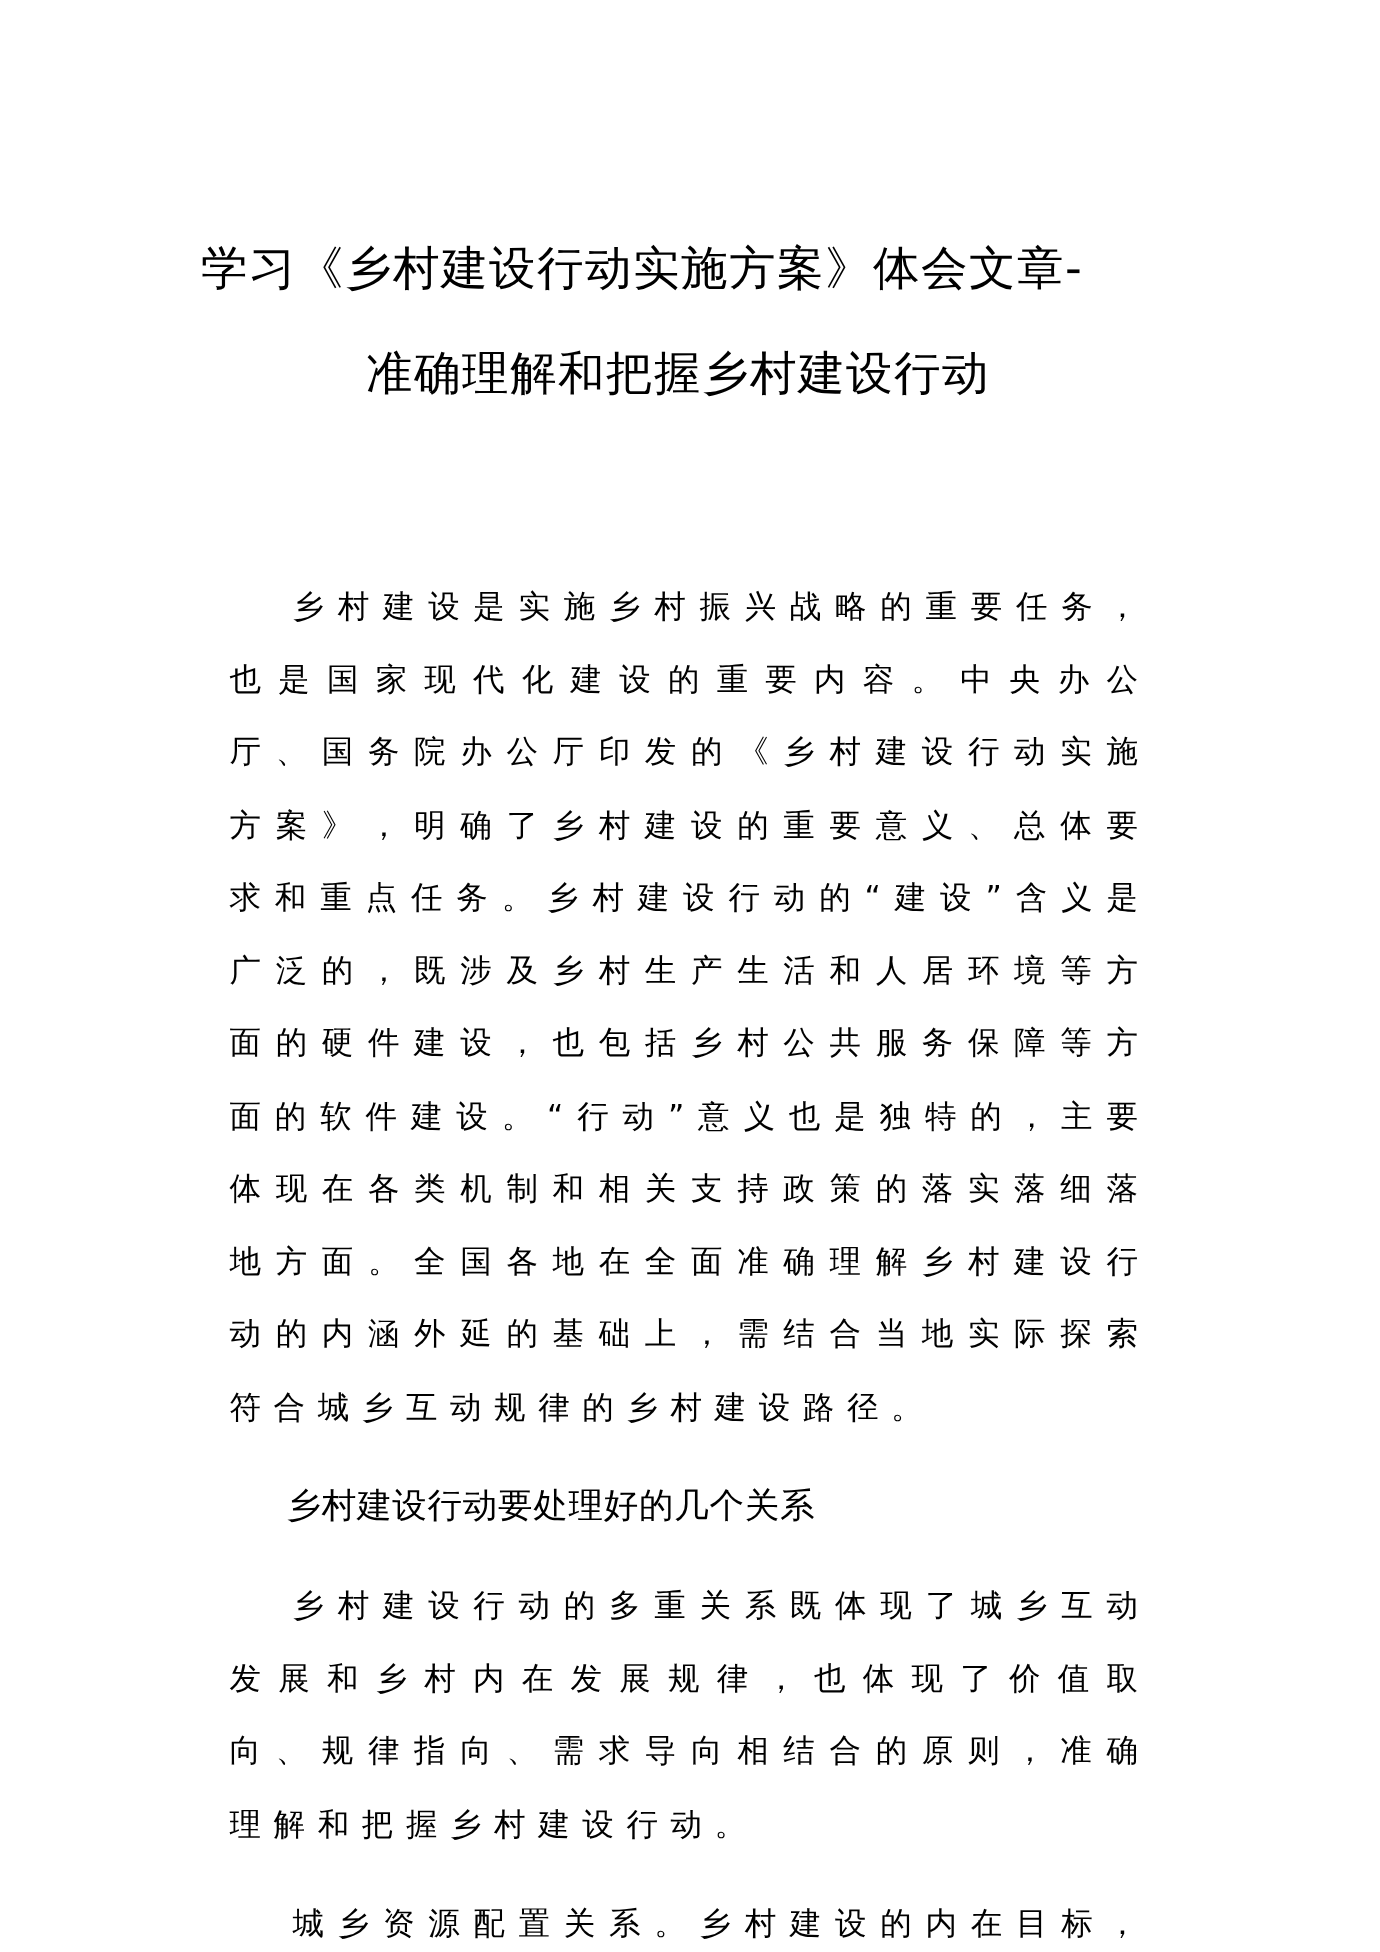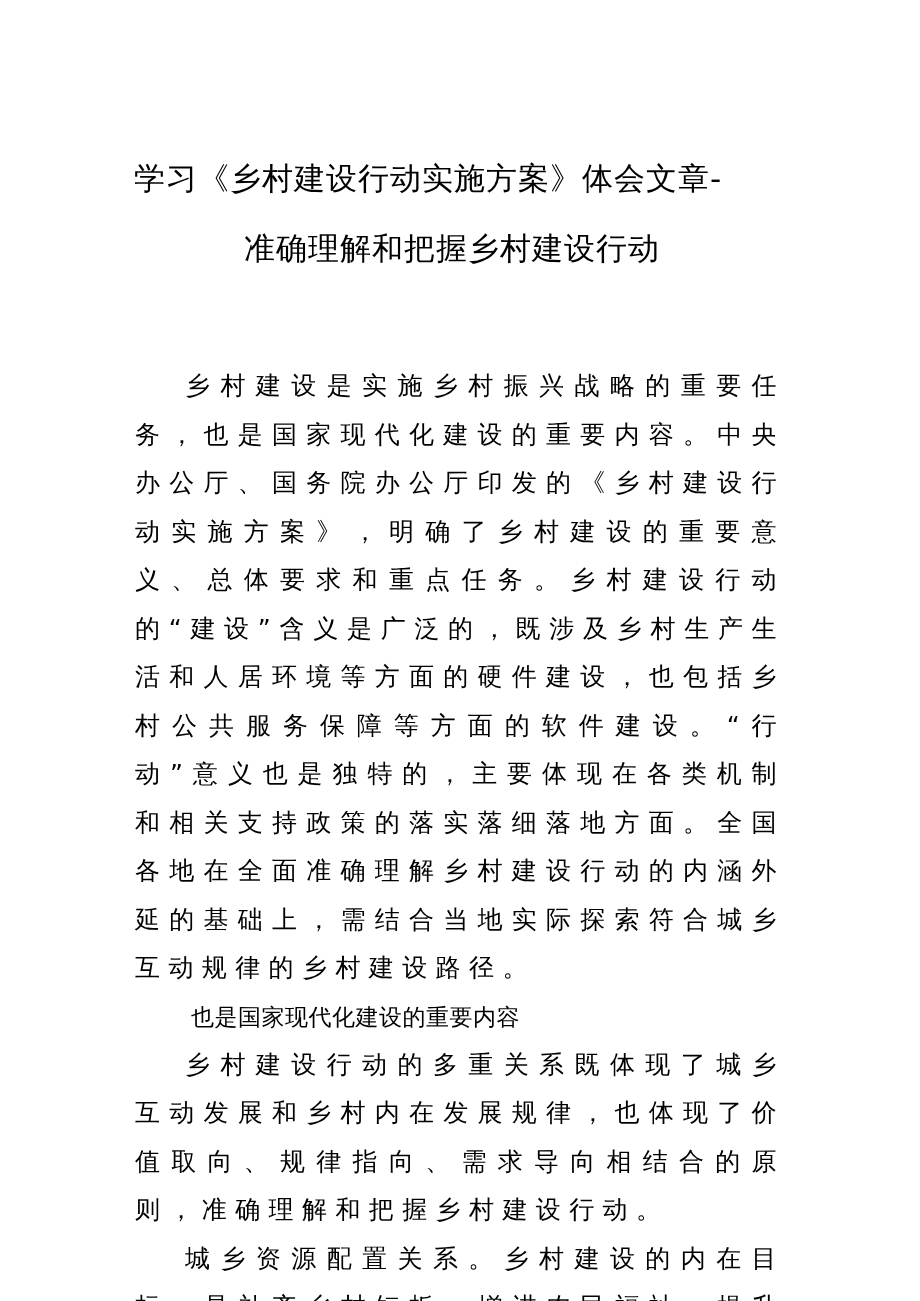--- a/index.html
+++ b/index.html
@@ -4,30 +4,30 @@
 <style>
   html, body { margin: 0; padding: 0; background: #ffffff; }
   body { width: 920px; height: 1301px; position: relative; overflow: hidden;
          font-family: "DejaVu Sans", "Liberation Sans", sans-serif; color: #000; }
   .page { position: absolute; left: 0; top: 0; width: 920px; height: 1301px; }
   .title { position: absolute; left: 0; width: 920px; font-size: 31px; letter-spacing: 1px;
            white-space: nowrap; }
   .title.l1 { top: 158px; left: 134px; }
   .title.l2 { top: 228px; text-align: center; left: -8px; }
   .body { position: absolute; left: 135px; width: 650px; }
-  .p { font-size: 25px; line-height: 48.5px; letter-spacing: 8.4px; text-align: justify;
-       text-indent: 2em; margin: 0; word-break: break-all; }
+  .p { font-size: 21px; line-height: 48.5px; letter-spacing: 8.4px; text-align: justify;
+       text-indent: 2em; margin: 18px; word-break: break-all; }
   .heading { font-size: 23px; line-height: 48px; margin: 0; padding-left: 56px; letter-spacing: 0.5px; }
 </style>
 </head>
 <body>
 
 <div class="page">
   <div class="title l1">学习《乡村建设行动实施方案》体会文章-</div>
   <div class="title l2">准确理解和把握乡村建设行动</div>
 
   <div class="body" style="top:362px;">
     <p class="p">乡村建设是实施乡村振兴战略的重要任务，也是国家现代化建设的重要内容。中央办公厅、国务院办公厅印发的《乡村建设行动实施方案》，明确了乡村建设的重要意义、总体要求和重点任务。乡村建设行动的“建设”含义是广泛的，既涉及乡村生产生活和人居环境等方面的硬件建设，也包括乡村公共服务保障等方面的软件建设。“行动”意义也是独特的，主要体现在各类机制和相关支持政策的落实落细落地方面。全国各地在全面准确理解乡村建设行动的内涵外延的基础上，需结合当地实际探索符合城乡互动规律的乡村建设路径。</p>
-    <p class="heading">也是国家现代化建设的重要内容</p>
+    <p class="heading">乡村建设行动要处理好的几个关系</p>
     <p class="p">乡村建设行动的多重关系既体现了城乡互动发展和乡村内在发展规律，也体现了价值取向、规律指向、需求导向相结合的原则，准确理解和把握乡村建设行动。</p>
     <p class="p">城乡资源配置关系。乡村建设的内在目标，是补齐乡村短板，增进农民福祉，提升乡村价值功能。乡村建设行动的场域发生在乡村，实质是政府投资和公共产品供给向乡村的延伸。在此背景下，城乡一般基础设施和公共服务均等化是乡村建设的基本</p>
   </div>
 </div>
 
 </body></html>

